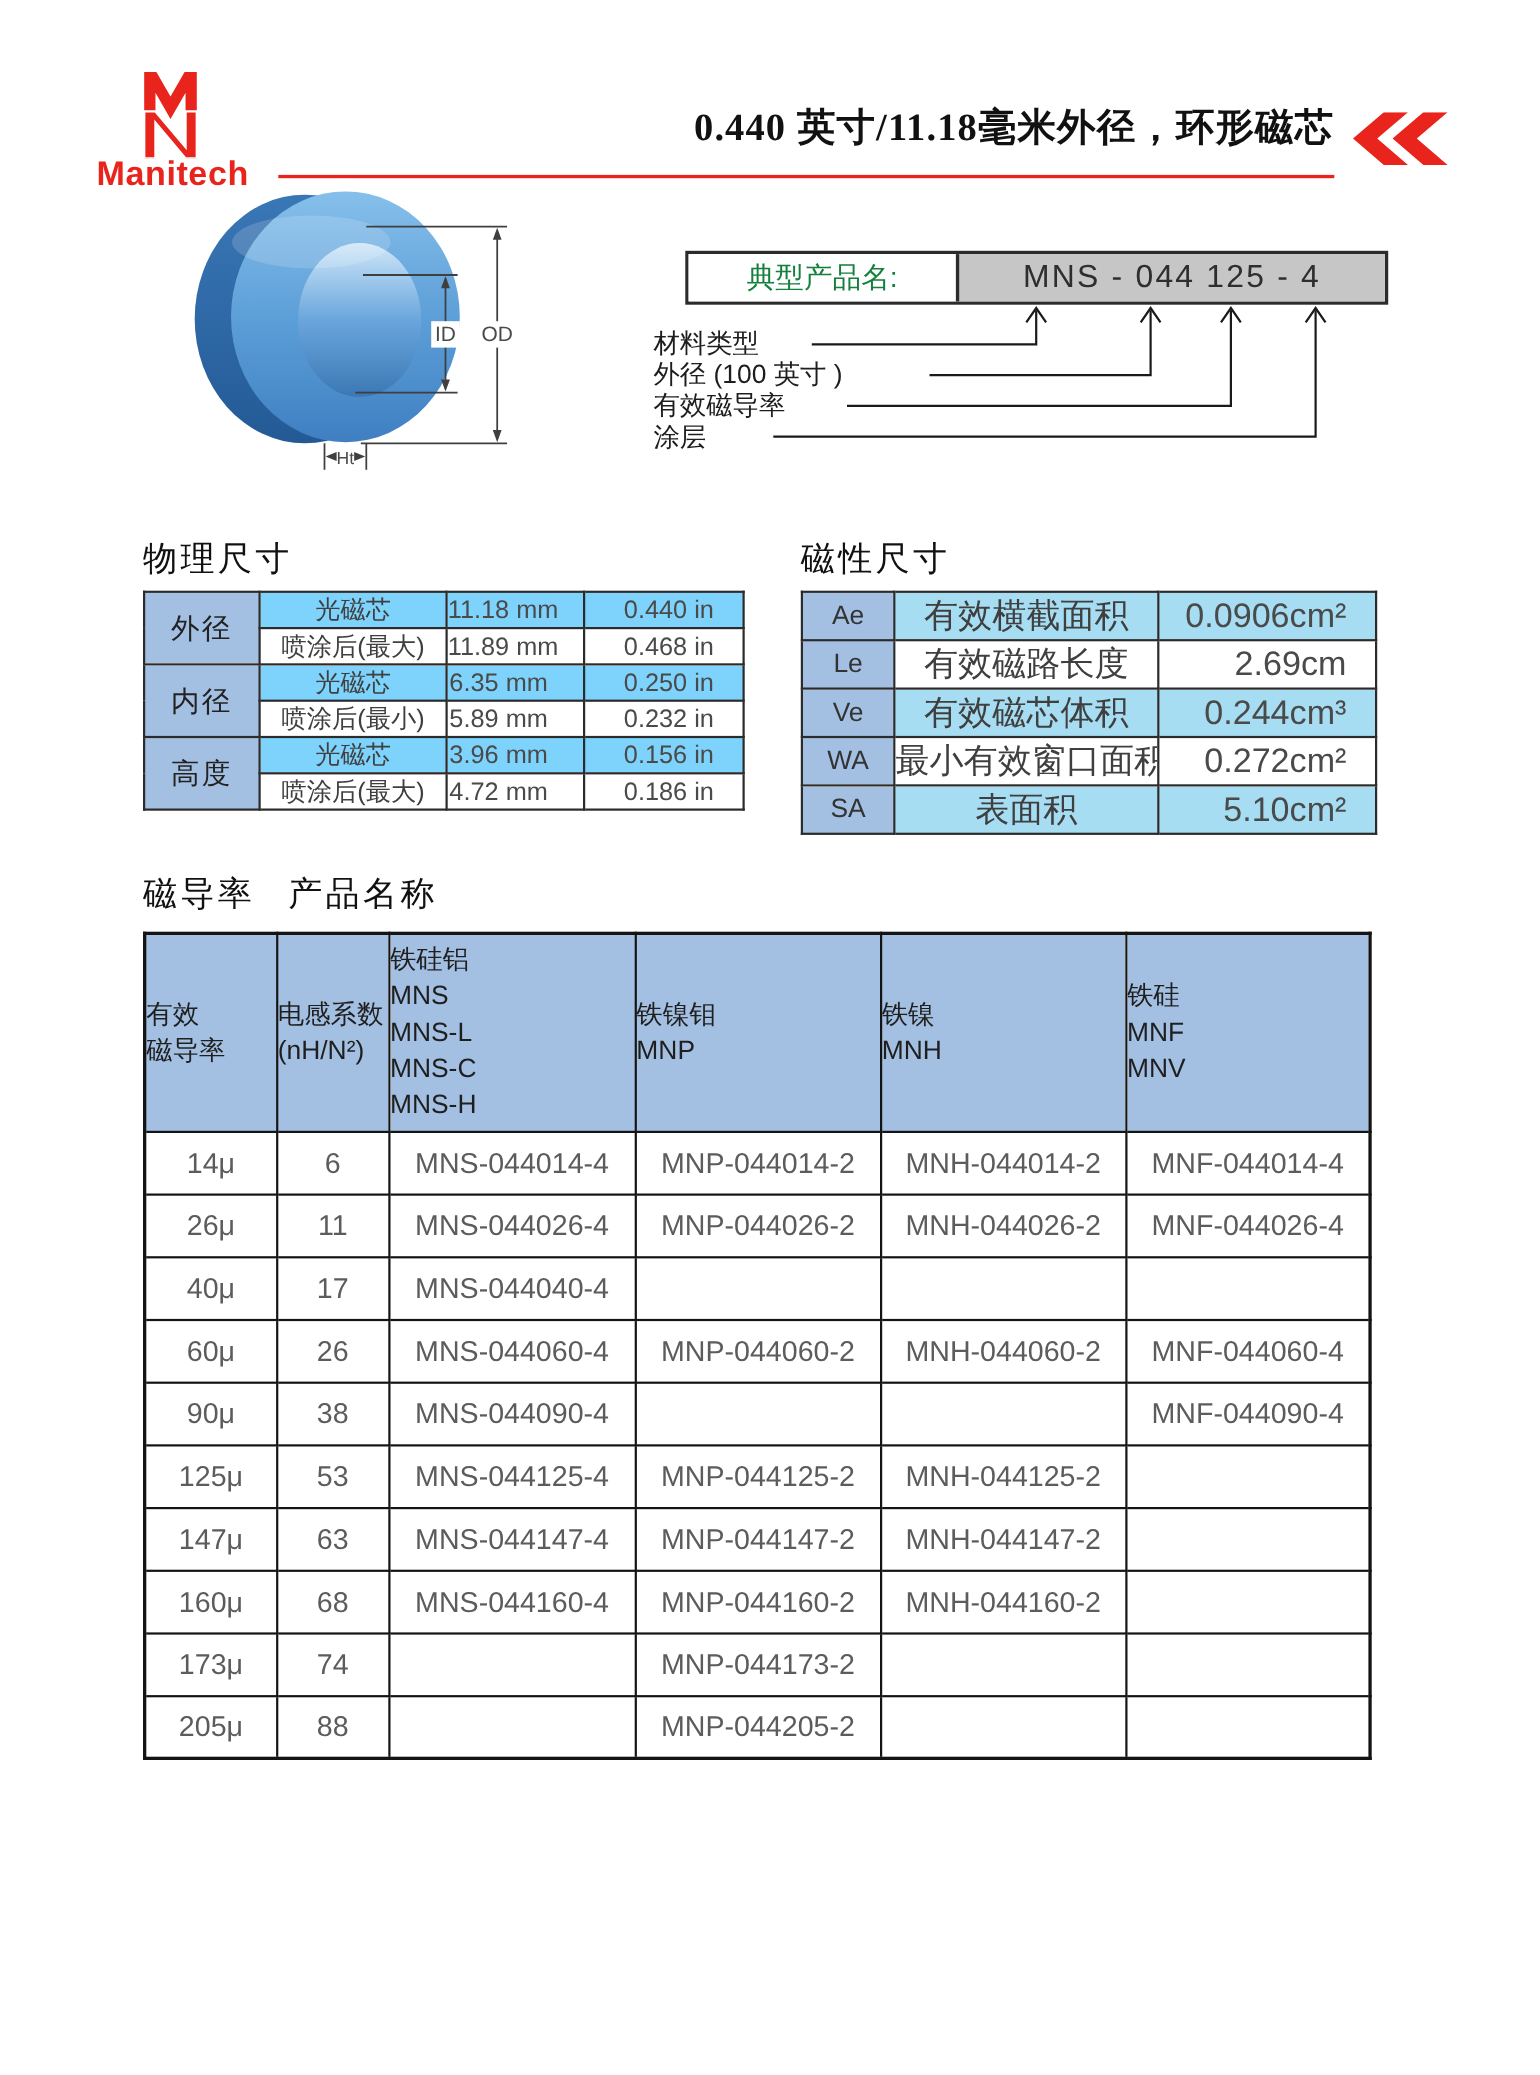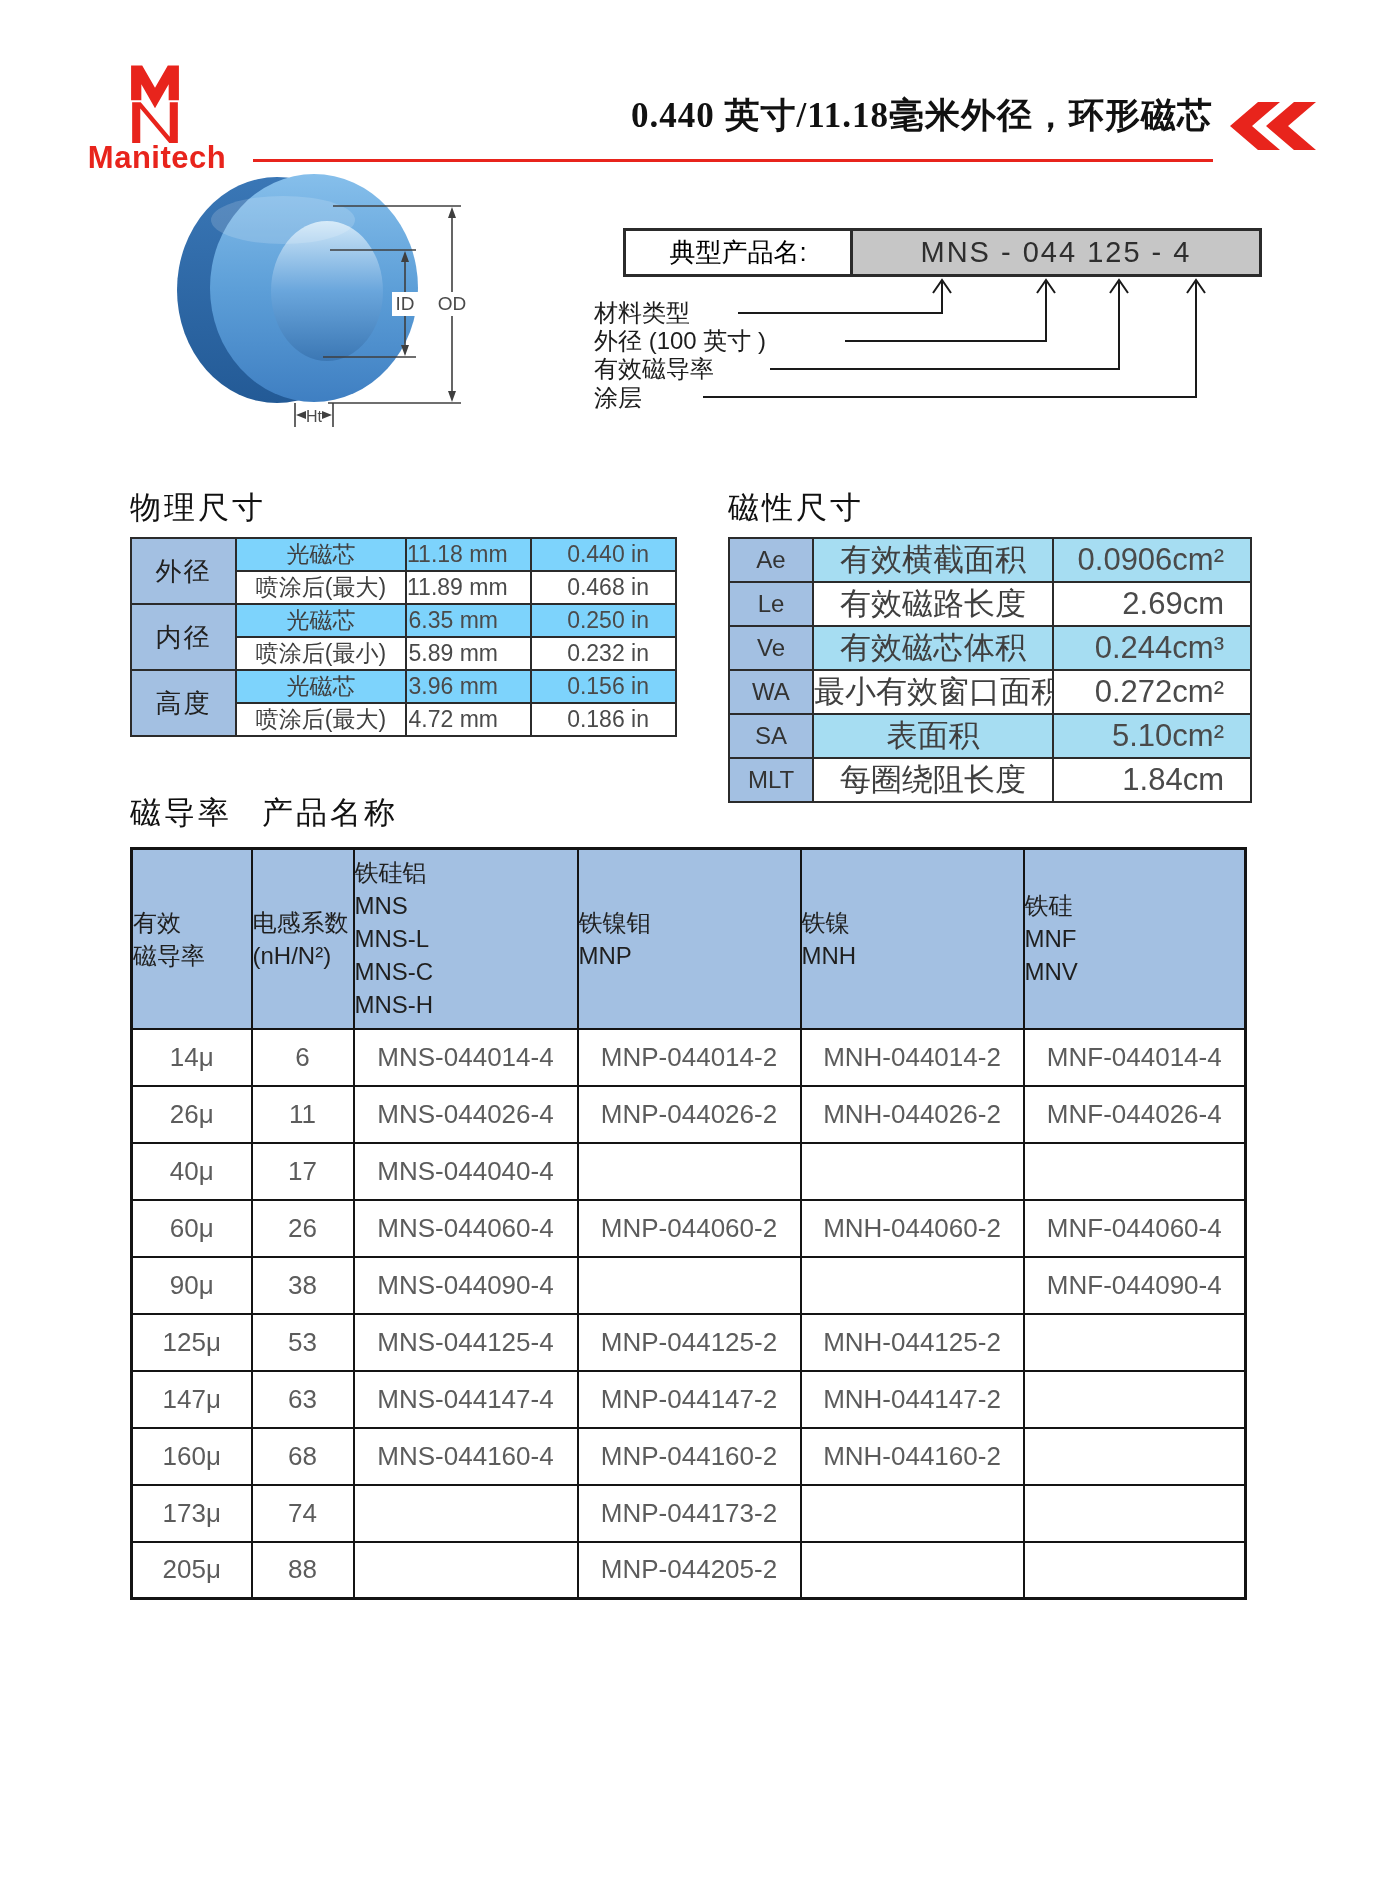--- a/index.html
+++ b/index.html
@@ -20,22 +20,22 @@
     font-family: "Liberation Serif", serif; font-weight: bold; font-size: 35px;
     letter-spacing: 1px; color: #111; white-space: nowrap; }
   .chevrons { left: 1218px; top: 102px; }
 
   
   .toroid { left: 165px; top: 170px; }
 
   
   .part-box { left: 623px; top: 228px; width: 639px; height: 49px;
     border: 3px solid #2b2b2b; display: flex; background: #fff; }
-  .part-label { width: 224px; display: flex; align-items: center; justify-content: center;
-    font-size: 26px; color: #000000; background: #fff; }
+  .part-label { width: 243px; display: flex; align-items: center; justify-content: center;
+    font-size: 26px; color: #15803d; background: #fff; }
   .part-value { flex: 1; display: flex; align-items: center; justify-content: center;
     font-size: 29px; background: #c6c6c6; border-left: 3px solid #2b2b2b;
     color: #2e2e2e; letter-spacing: 2px; white-space: nowrap; }
   .callout { left: 594px; font-size: 24px; color: #1d1d1d; height: 27px; line-height: 27px; white-space: nowrap; }
   .co0 { top: 299px; } .co1 { top: 327px; } .co2 { top: 355px; } .co3 { top: 384px; }
   .callout-lines { left: 600px; top: 276px; }
 
   
   .sec-title { font-size: 31px; letter-spacing: 3px; color: #111; white-space: nowrap; }
   .pt-phys  { left: 130px; top: 487px; }
@@ -226,25 +226,20 @@
       <tr>
         <td class="sym">WA</td>
         <td class="lbl">最小有效窗口面积</td>
         <td class="val">0.272cm²</td>
       </tr>
       <tr class="hl">
         <td class="sym">SA</td>
         <td class="lbl">表面积</td>
         <td class="val">5.10cm²</td>
       </tr>
-      <tr>
-        <td class="sym">MLT</td>
-        <td class="lbl">每圈绕阻长度</td>
-        <td class="val">1.84cm</td>
-      </tr>
     </tbody>
 </table>
 
 <div class="abs sec-title pt-prod">
   <span>磁导率</span><span class="gap"></span><span>产品名称</span>
 </div>
 <table class="abs prod">
   <colgroup>
       <col style="width:120px">
       <col style="width:102px">

